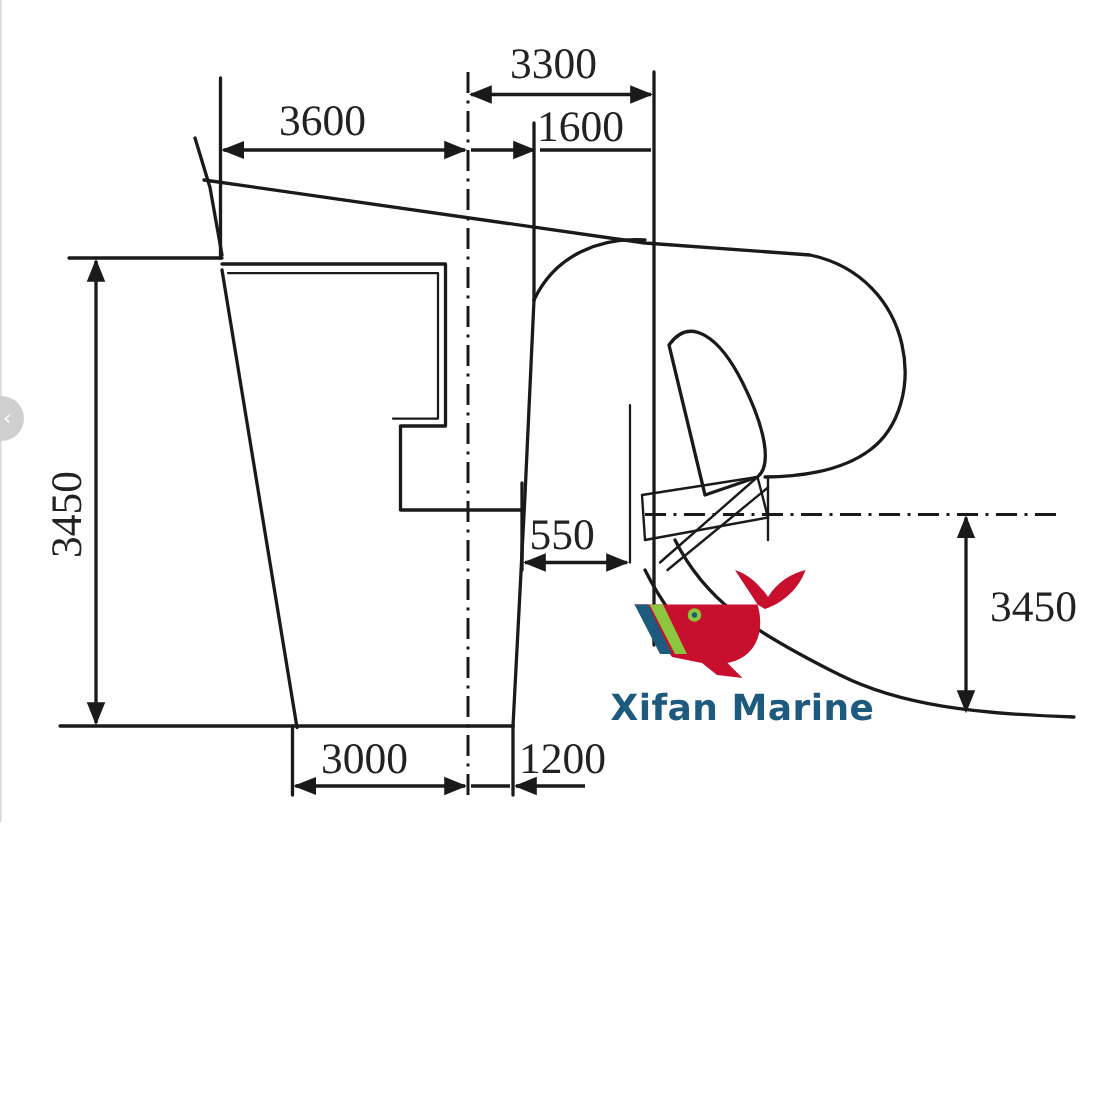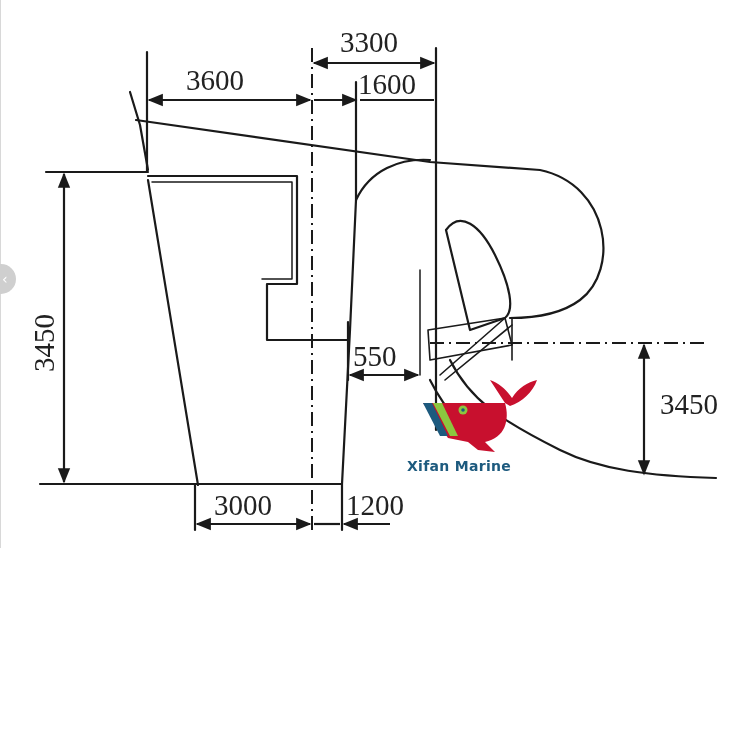--- a/index.html
+++ b/index.html
@@ -3,21 +3,21 @@
 <meta charset="utf-8">
 <style>
   html, body { margin:0; padding:0; background:#ffffff; }
   body { width:736px; height:736px; position:relative; overflow:hidden; font-family:"Liberation Serif", serif; }
   .viewer { position:absolute; left:0; top:0; width:736px; height:548px; background:#ffffff; }
   .left-edge { position:absolute; left:0; top:0; width:1px; height:548px; background:#d8d8d8; }
   .prev-btn { position:absolute; left:-14px; top:264px; width:30px; height:30px; border-radius:50%; background:#cfcfcf; cursor:pointer; }
   .prev-btn span { position:absolute; left:16px; top:5px; color:#ffffff; font-family:"DejaVu Sans", sans-serif; font-size:14px; line-height:20px; }
   svg { position:absolute; left:0; top:0; }
   .dim { font-family:"Liberation Serif", serif; font-size:29px; fill:#222; }
-  .logo-text { position:absolute; left:407px; top:458px; font-family:"DejaVu Sans", sans-serif; font-weight:bold; font-size:14px; color:#1d5a7e; letter-spacing:0.3px; }
+  .logo-text { position:absolute; left:407px; top:458px; font-family:"DejaVu Sans", sans-serif; font-weight:bold; font-size:24px; color:#1d5a7e; letter-spacing:0.3px; }
 </style>
 </head>
 <body>
 
 <div class="viewer">
   <div class="left-edge"></div>
 
   <svg width="736" height="548" viewBox="0 0 736 548">
     <g fill="none" stroke="#1a1a1a" stroke-width="2.2" stroke-linejoin="round" stroke-linecap="round">
 

